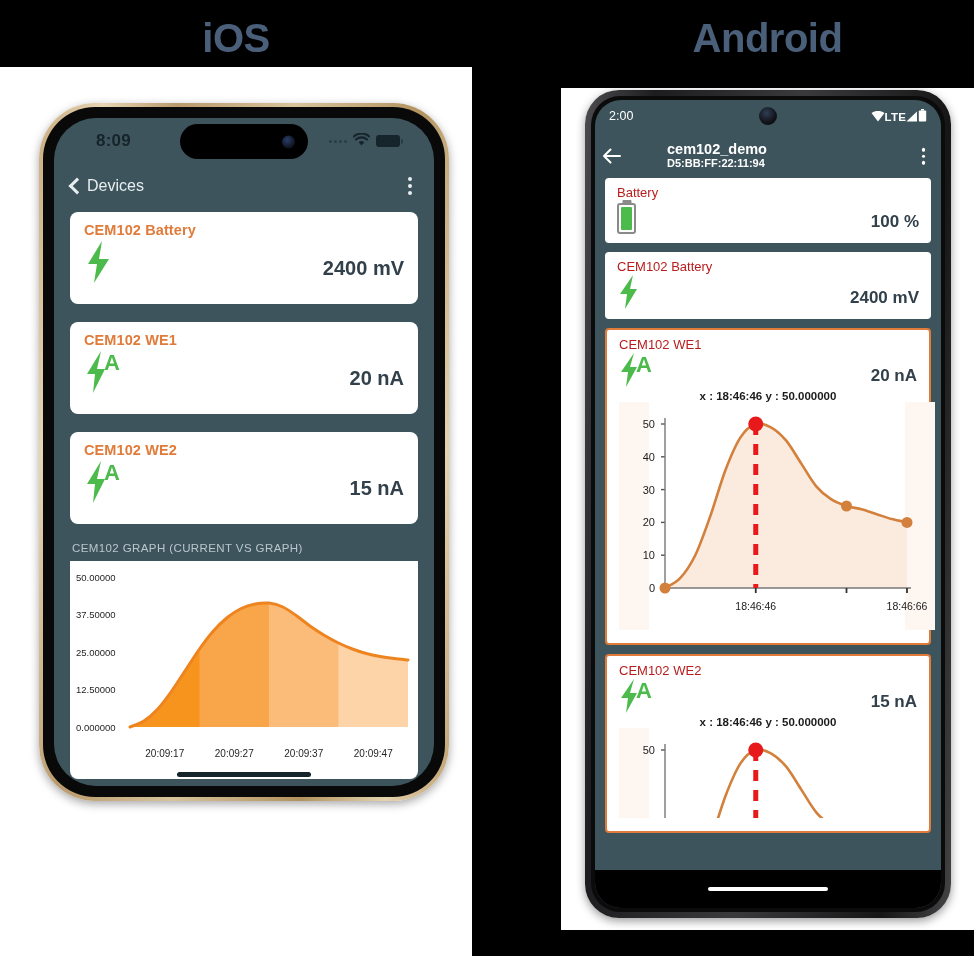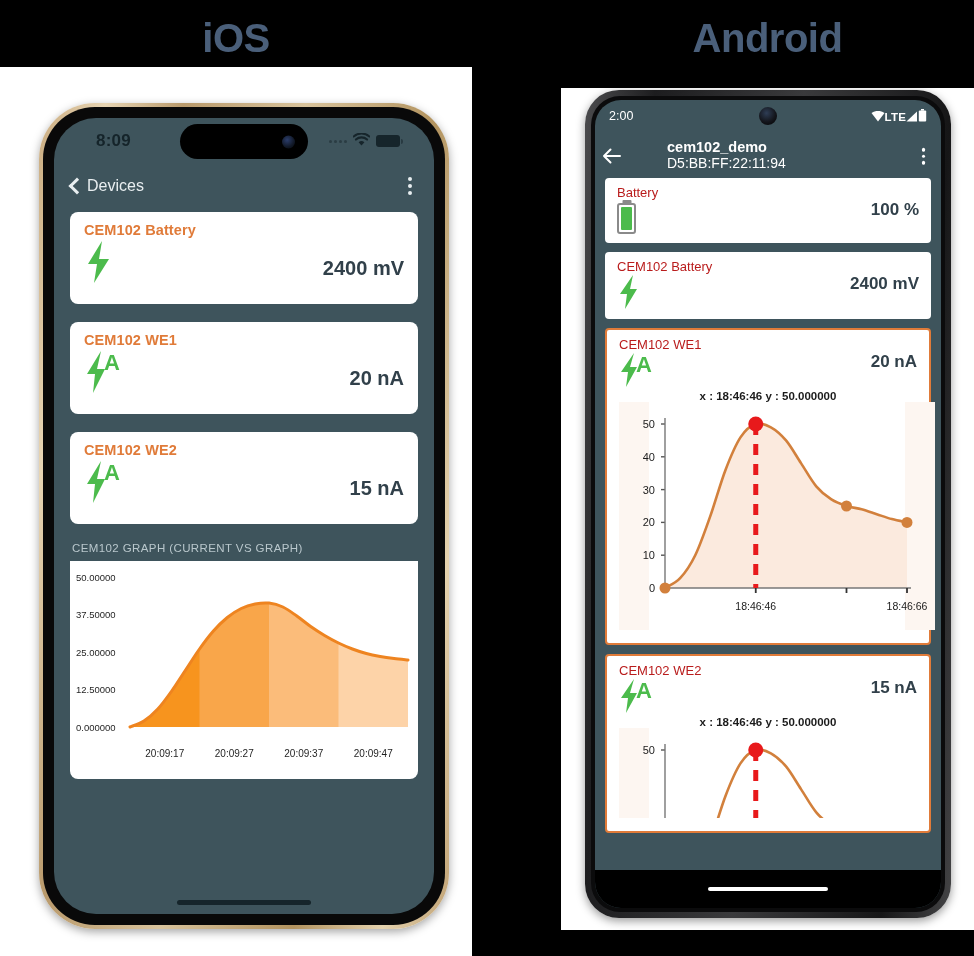--- a/index.html
+++ b/index.html
@@ -23,21 +23,21 @@
   #title-android{ left:561px; top:16px; width:413px; text-align:center; }
 
   
   .panel{ position:absolute; background:#ffffff; }
   #panel-ios{ left:0; top:67px; width:472px; height:889px; }
   #panel-android{ left:561px; top:88px; width:413px; height:842px; }
 
   
   #phone-ios{
     position:absolute; left:39px; top:103px;
-    width:410px; height:826px;
+    width:410px; height:698px;
     border-radius:56px;
     background:
       linear-gradient(100deg,#c9ab7f 0%,#e7d5b4 12%,#b99a6c 26%,#d8c39c 48%,#b2935f 72%,#e4d2ae 88%,#c0a274 100%);
     padding:4px;
     box-shadow:0 3px 10px rgba(0,0,0,.35);
   }
   #phone-ios-bezel{
     width:100%; height:100%;
     background:#090909;
     border-radius:52px;
@@ -182,35 +182,35 @@
   #and-status-right{
     position:absolute; right:14px; top:8px;
     display:flex; align-items:center; gap:0; color:#fff;
   }
   #and-lte{ font-size:11.5px; font-weight:bold; letter-spacing:.2px; }
 
   #and-appbar{ height:44px; display:flex; align-items:center; padding:0 4px; position:relative;gap:28px; }
   #and-back{ width:26px;height:26px;position:relative;cursor:pointer;flex:none; }
   #and-titleblock{ margin-left:14px; }
   #and-title{ color:#ffffff; font-size:14.5px; font-weight:bold; line-height:1.12; }
-  #and-subtitle{ color:#ffffff; font-size:14px; font-weight:normal; line-height:1.25; }
+  #and-subtitle{ color:#ffffff; font-size:11px; font-weight:bold; line-height:1.25; }
   #and-overflow{
     position:absolute; right:16px; top:50%; transform:translateY(-50%);
     display:flex;flex-direction:column;gap:3px;cursor:pointer;
   }
   #and-overflow i{ width:3.5px;height:3.5px;border-radius:50%;background:#fff;display:block; }
 
   #and-content{ padding:0 10px; height:calc(100% - 78px); overflow:hidden; }
   .and-card{
     background:#fff; border-radius:4px; padding:7px 12px 9px 12px;
     margin-bottom:9px; position:relative;
   }
   .and-card.sel{ border:2px solid #e07b39; }
   .and-card-title{ color:#b91c1c; font-size:13px; }
-  .and-card-row{ display:flex; justify-content:space-between; }
+  .and-card-row{ display:flex; align-items:flex-end; justify-content:space-between; }
   .and-card-value{ color:#31404a; font-size:17px; font-weight:bold; padding-bottom:2px; }
 
   #and-batt-icon{
     width:19px;height:31px;border:2px solid #8a8a8a;border-radius:3px;
     background:#fff;position:relative;padding:2px;margin-top:3px;
   }
   #and-batt-icon:before{
     content:"";position:absolute;left:50%;transform:translateX(-50%);top:-5px;
     width:9px;height:4px;background:#8a8a8a;border-radius:1px 1px 0 0;
   }

